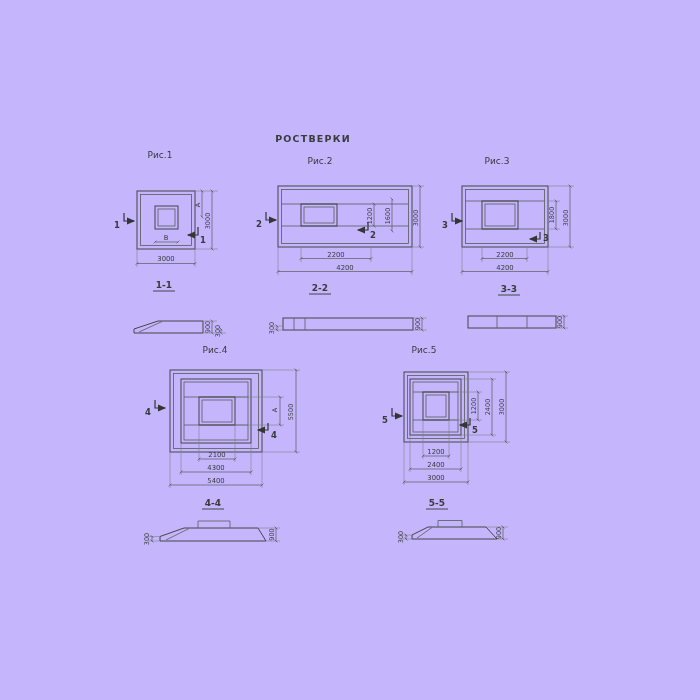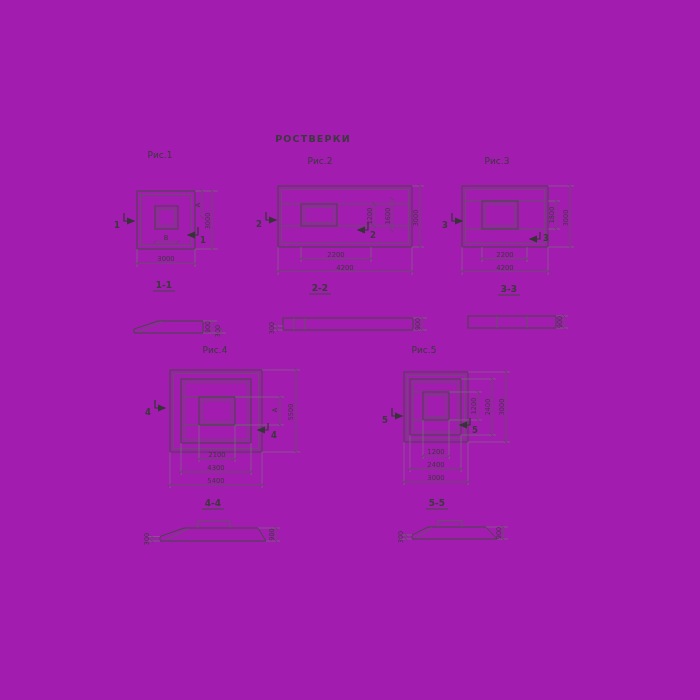--- a/index.html
+++ b/index.html
@@ -1,16 +1,16 @@
 <!DOCTYPE html>
 <html><head>
 <meta charset="utf-8">
 <style>
   html,body{margin:0;padding:0;background:#ffffff;}
-  .page{position:relative;width:700px;height:700px;background:#a21caf;overflow:hidden;
+  .page{position:relative;width:700px;height:700px;background:#c4b5fd;overflow:hidden;
         font-family:"DejaVu Sans",sans-serif;}
   svg{display:block;}
   .ln  {stroke:#464646;stroke-width:1;fill:none;}
   .ln2 {stroke:#5a5a5a;stroke-width:.8;fill:none;}
   .dim {stroke:#5a5a5a;stroke-width:.7;fill:none;}
   .ext {stroke:#7d7d7d;stroke-width:.55;fill:none;}
   .cut {stroke:#353535;stroke-width:1.2;fill:none;}
   text{font-family:"DejaVu Sans",sans-serif;fill:#3a3a3a;}
   .t-title{font-size:9.5px;font-weight:bold;letter-spacing:1.2px;}
   .t-cap{font-size:9px;}

